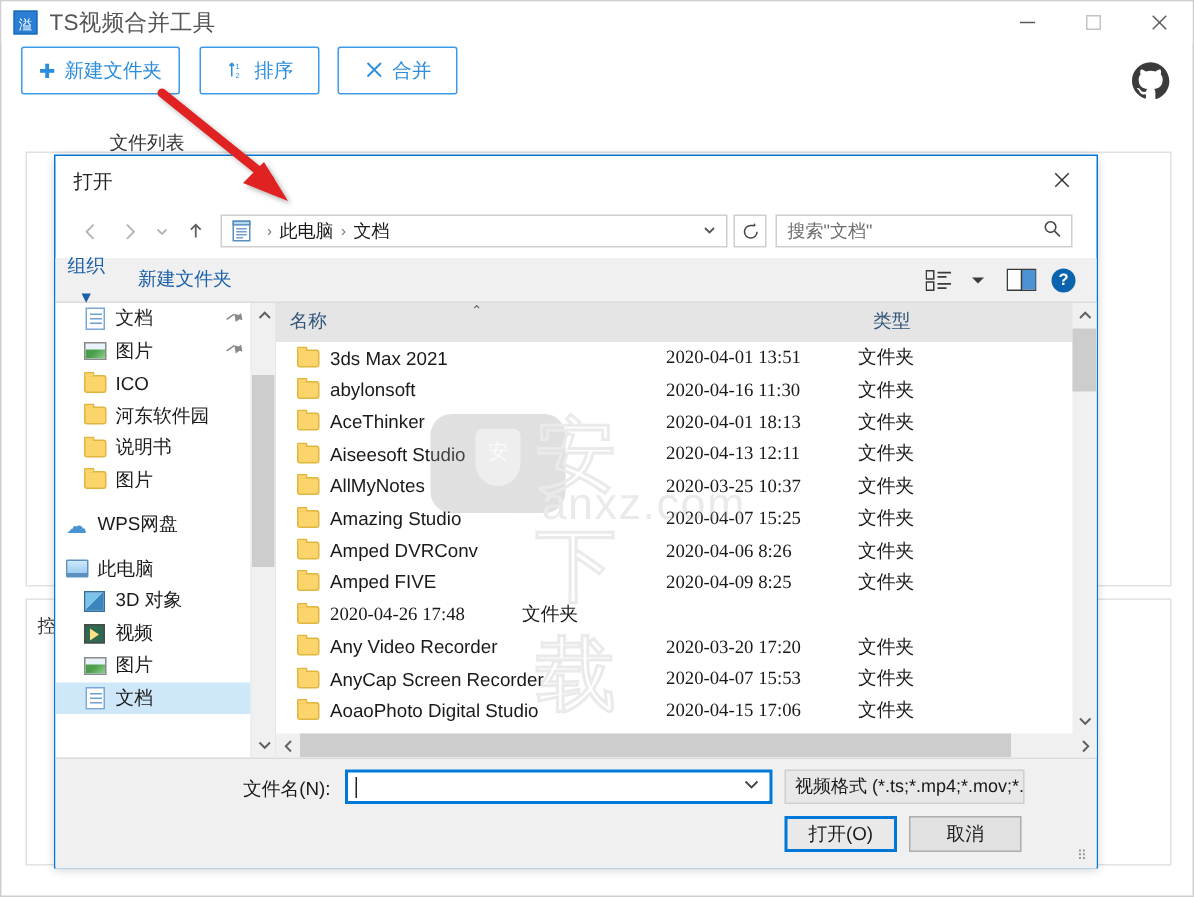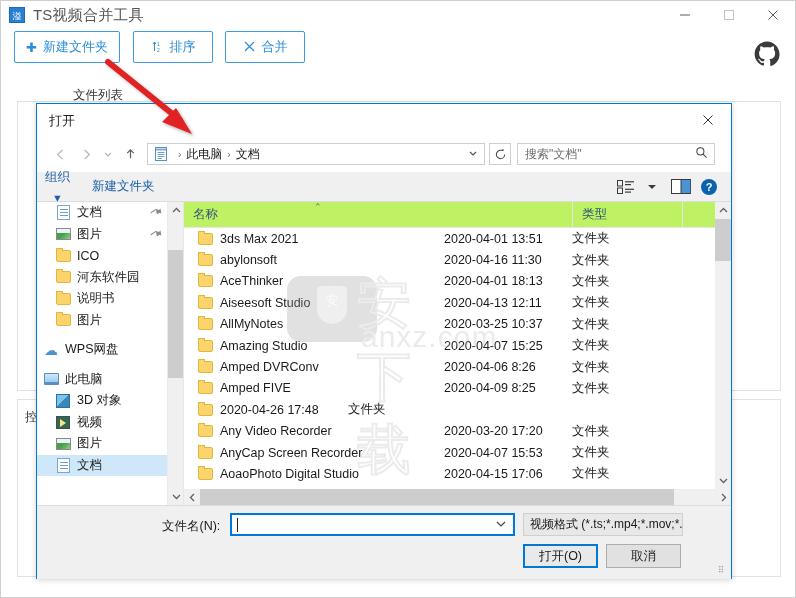--- a/index.html
+++ b/index.html
@@ -443,21 +443,21 @@
     flex: 1;
     position: relative;
     overflow: hidden;
     background: #ffffff;
   }
   .col-head {
     position: absolute;
     left: 0; top: 0;
     width: 100%; height: 26px;
     border-bottom: 1px solid #e5e5e5;
-    background: #bef264;
+    background: #e5e5e5;
     box-sizing: border-box;
   }
   .col {
     position: absolute;
     top: 0;
     height: 25px;
     display: flex;
     align-items: center;
     font-size: 12.5px;
     color: #34567a;
@@ -494,21 +494,21 @@
   .r-ico {
     width: 16px;
     margin-left: 13px;
     margin-right: 7px;
     display: flex;
     align-items: center;
     justify-content: center;
     flex: 0 0 auto;
   }
   .r-name { width: 224px; overflow: hidden; }
-  .r-date { width: 128px; }
+  .r-date { width: 128px; font-family: Liberation Serif, serif; }
   .r-type { width: 110px; }
 
   .list-vscroll {
     position: absolute;
     right: 0; top: 0;
     width: 16px; height: 100%;
     background: #f0f0f0;
     box-sizing: border-box;
   }
 

